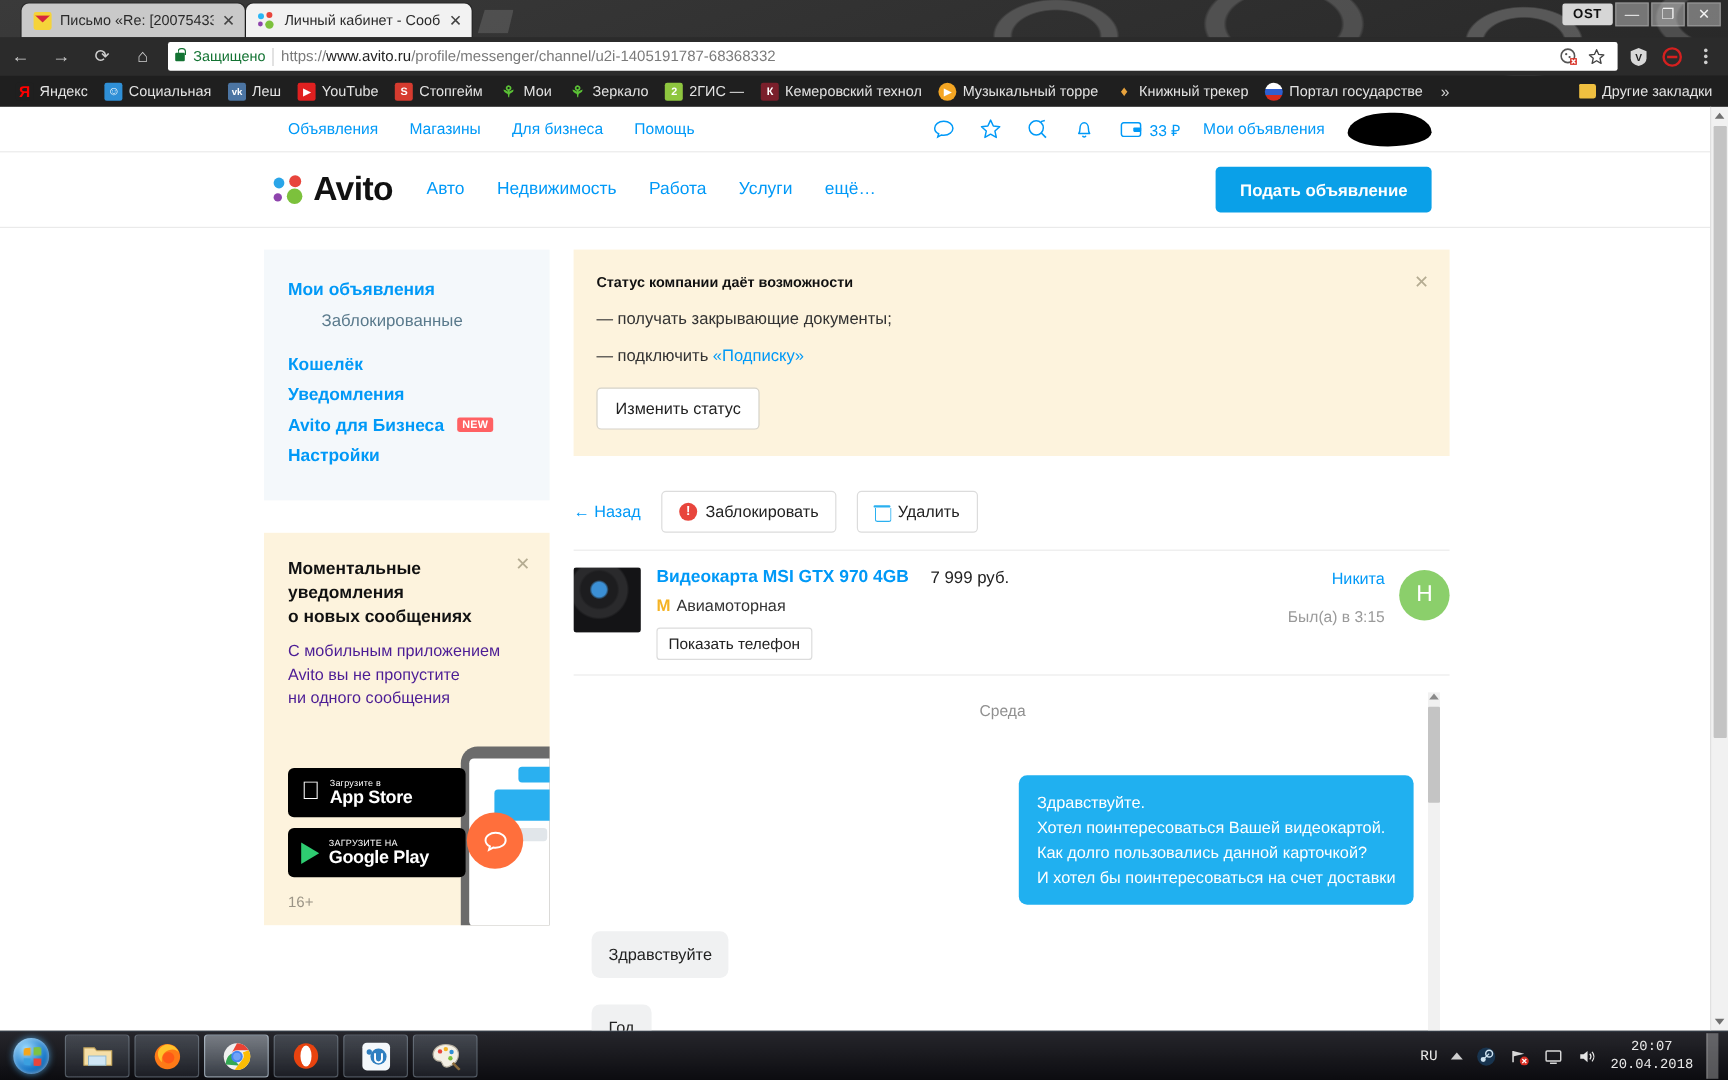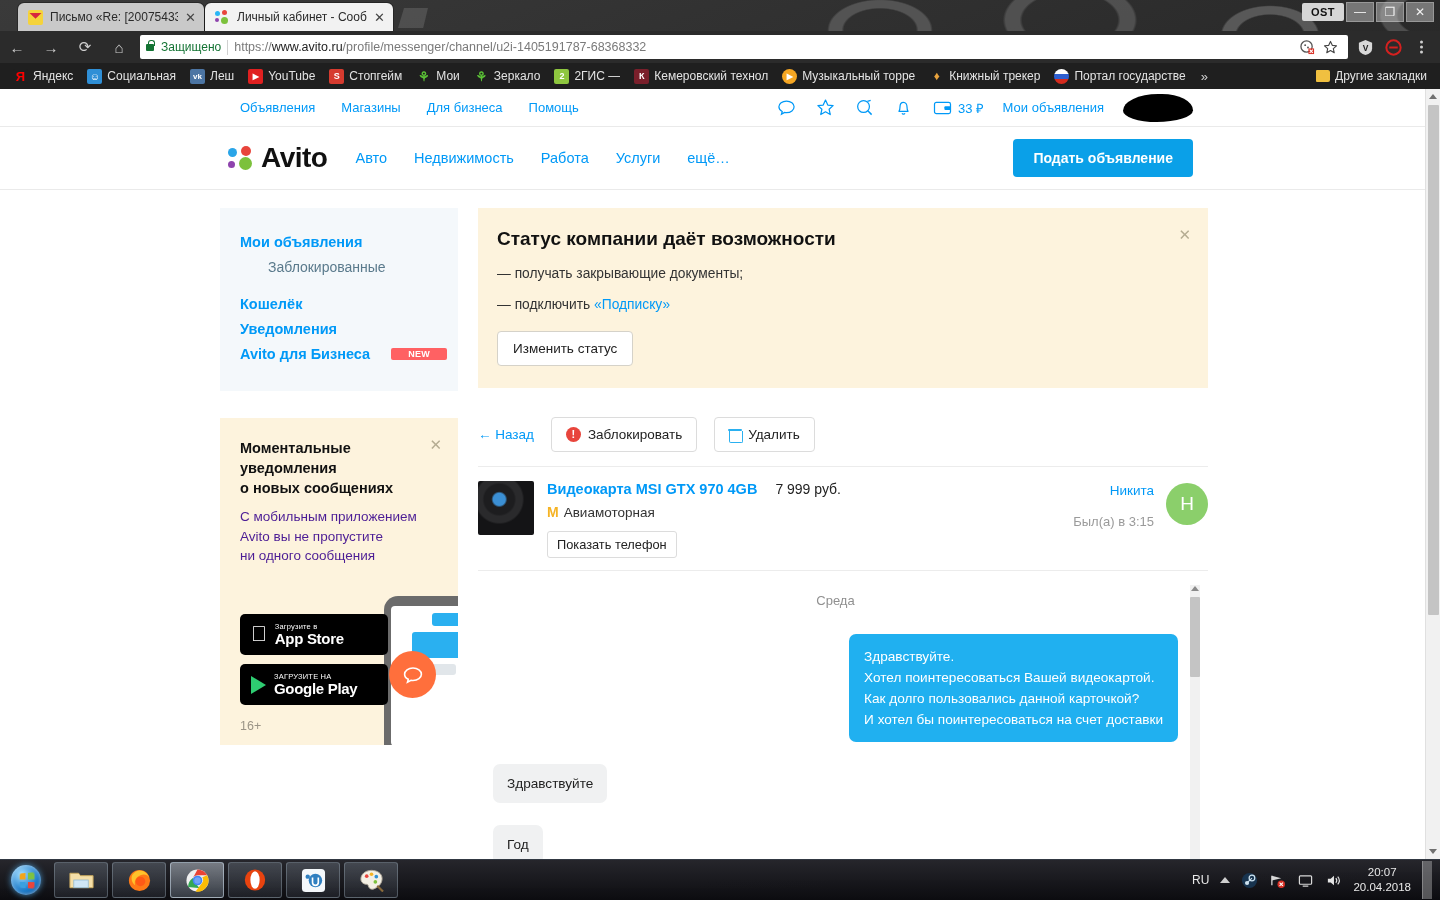--- a/index.html
+++ b/index.html
@@ -218,21 +218,21 @@
     display: block; font-size: 14.5px; font-weight: bold;
     color: #0099f7; text-decoration: none; line-height: 25px;
   }
   .side-menu a.active { color: #ff6163; }
   .side-menu a.sub {
     font-weight: normal; color: #5a7a8c; padding-left: 28px; font-size: 14px;
   }
   .side-gap { height: 12px; }
   .newbadge {
     background: #ff6163; color: #fff; font-size: 9px; font-weight: bold;
-    padding: 1px 17px; border-radius: 2px; vertical-align: 2px; margin-left: 21px;
+    padding: 1px 4px; border-radius: 2px; vertical-align: 2px; margin-left: 11px;
     letter-spacing: .3px;
   }
 
   .promo {
     position: relative; margin-top: 27px; background: #fdf3dd;
     padding: 20px 18px 16px 20px; height: 327px; overflow: hidden;
   }
   .promo h3 {
     font-size: 14.5px; color: #111; line-height: 20px; font-weight: bold;
     max-width: 165px;
@@ -274,21 +274,21 @@
     border-radius: 50%; background: #ff6f3c;
     display: flex; align-items: center; justify-content: center;
     color: #fff; font-size: 22px;
   }
 
   
   .main { flex: 1; min-width: 0; }
   .status-banner {
     position: relative; background: #fdf3dd; padding: 20px 24px 22px 19px;
   }
-  .status-banner h2 { font-size: 19px; color: #111; font-weight: bold; }
+  .status-banner h2 { font-size: 12px; color: #111; font-weight: bold; }
   .status-banner p { font-size: 13.8px; color: #333; margin-top: 16px; }
   .status-banner p a { color: #0099f7; text-decoration: none; }
   .status-banner .x {
     position: absolute; right: 17px; top: 18px; color: #b5ac92; font-size: 15px; cursor: pointer;
   }
   .btn-outline {
     margin-top: 19px; background: #fff; border: 1px solid #d5d2c9;
     font-size: 13.5px; color: #222; padding: 9px 15px; border-radius: 4px;
     cursor: pointer; font-family: inherit;
   }
@@ -352,41 +352,41 @@
     position: relative;
   }
   .day { text-align: center; font-size: 13px; color: #909090; margin-bottom: 26px; }
   .msg { display: flex; margin-bottom: 22px; }
   .msg.out { justify-content: flex-end; }
   .msg.in { justify-content: flex-start; }
   .bubble {
     max-width: 340px; padding: 12px 15px; border-radius: 7px;
     font-size: 13.6px; line-height: 21px; white-space: pre-line;
   }
-  .msg.out .bubble { background: #20b0f0; color: #fff; }
+  .msg.out .bubble { background: #20b0f0; color: #fff; margin-top: 20px; }
   .msg.in .bubble { background: #f0f1f2; color: #222; max-width: 330px; padding: 9px 14px; }
   .chat-scroll {
     position: absolute; right: 8px; top: 8px; width: 10px; height: 350px; background: #f1f1f1;
   }
   .chat-scroll .ct {
     position: absolute; top: 12px; left: 0; width: 10px; height: 80px;
     background: #c4c4c4; border-radius: 1px;
   }
   .chat-scroll .ca {
     position: absolute; top: 1px; left: 1px; width: 0; height: 0;
     border-left: 4px solid transparent; border-right: 4px solid transparent;
     border-bottom: 5px solid #8a8a8a;
   }
 
   
   .taskbar {
     position: absolute; bottom: 0; left: 0; width: 1440px; height: 41px;
     background: linear-gradient(180deg, rgba(38,38,44,.97), rgba(12,12,16,.99));
     border-top: 1px solid rgba(120,140,160,.35);
-    display: flex; align-items: center;
+    display: flex; align-items: center; font-family: Liberation Mono, monospace;
   }
   .start {
     width: 52px; height: 40px; display: flex; align-items: center; justify-content: center;
   }
   .start-orb {
     width: 30px; height: 30px; border-radius: 50%;
     background: radial-gradient(circle at 35% 30%, #9fdcff, #1878c8 60%, #0a3f78);
     box-shadow: 0 0 6px rgba(90,190,255,.7), inset 0 0 4px rgba(255,255,255,.6);
     display: flex; align-items: center; justify-content: center;
   }
@@ -637,20 +637,21 @@
     <div class="content">
 
       <aside class="sidebar">
         <nav class="side-menu">
           <a href="#">Мои объявления</a>
           <a href="#" class="sub">Заблокированные</a>
           <div class="side-gap"></div>
           <a href="#">Кошелёк</a>
           <a href="#">Уведомления</a>
           <a href="#"><span>Avito для Бизнеса</span><span class="newbadge">NEW</span></a>
+          <a href="#">Настройки</a>
         </nav>
 
         <div class="promo">
           <span class="x">✕</span>
           <h3>
             <span>Моментальные</span><br>
             <span>уведомления</span><br>
             <span>о новых сообщениях</span>
           </h3>
           <p style="white-space:pre-line">С мобильным приложением

